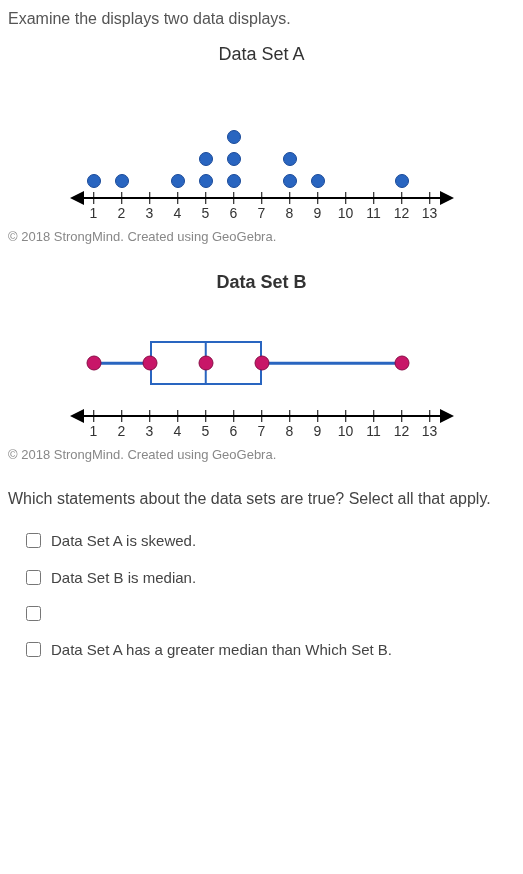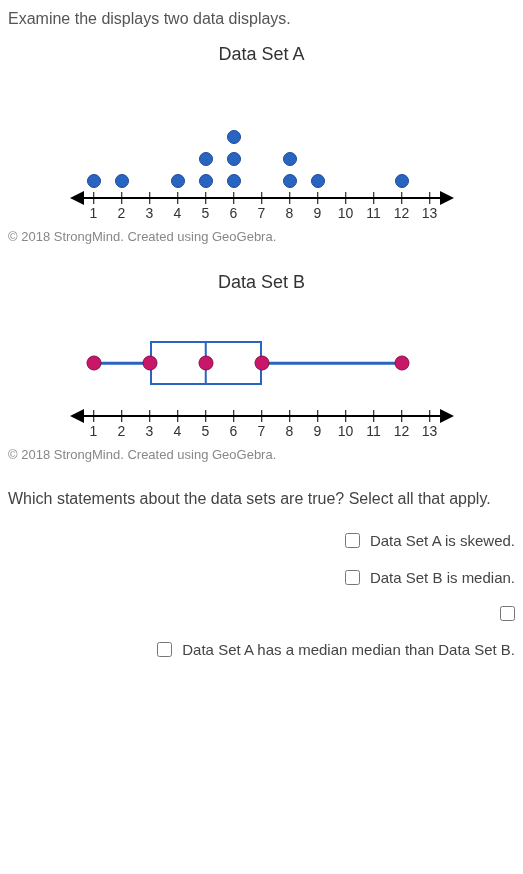--- a/index.html
+++ b/index.html
@@ -132,33 +132,32 @@
     .question {
       margin: 20px 0 24px 0;
       color: #444;
       font-size: 16px;
     }
     .option-row {
       display: flex;
       align-items: center;
       gap: 10px;
       margin: 0 0 20px 18px;
-      justify-content: flex-end;
     }
     .option-row input[type="checkbox"] {
       width: 15px;
       height: 15px;
       cursor: pointer;
     }
     .option-row label {
       font-size: 15px;
       color: #444;
       cursor: pointer;
     }
-    .chart-b-title { margin-top: 4px; }
+    .chart-b-title { margin-top: 4px; font-weight: bold; }
   </style>
 </head>
 <body>
 
 <div class="instruction">Examine the displays two data displays.</div>
 
 <div class="chart-title">Data Set A</div>
 
 <div class="chart-container">
   <div class="dotplot-area" id="dotplot">
@@ -264,15 +263,15 @@
     </div>
     <div class="option-row">
       <input type="checkbox" id="opt2" style="">
       <label for="opt2">Data Set B is median.</label>
     </div>
     <div class="option-row">
       <input type="checkbox" id="opt3" style="">
     </div>
     <div class="option-row">
       <input type="checkbox" id="opt4" style="">
-      <label for="opt4">Data Set A has a median median than Data Set B.</label>
+      <label for="opt4">Data Set A has a greater median than Which Set B.</label>
     </div>
   </div>
 
 </body></html>

